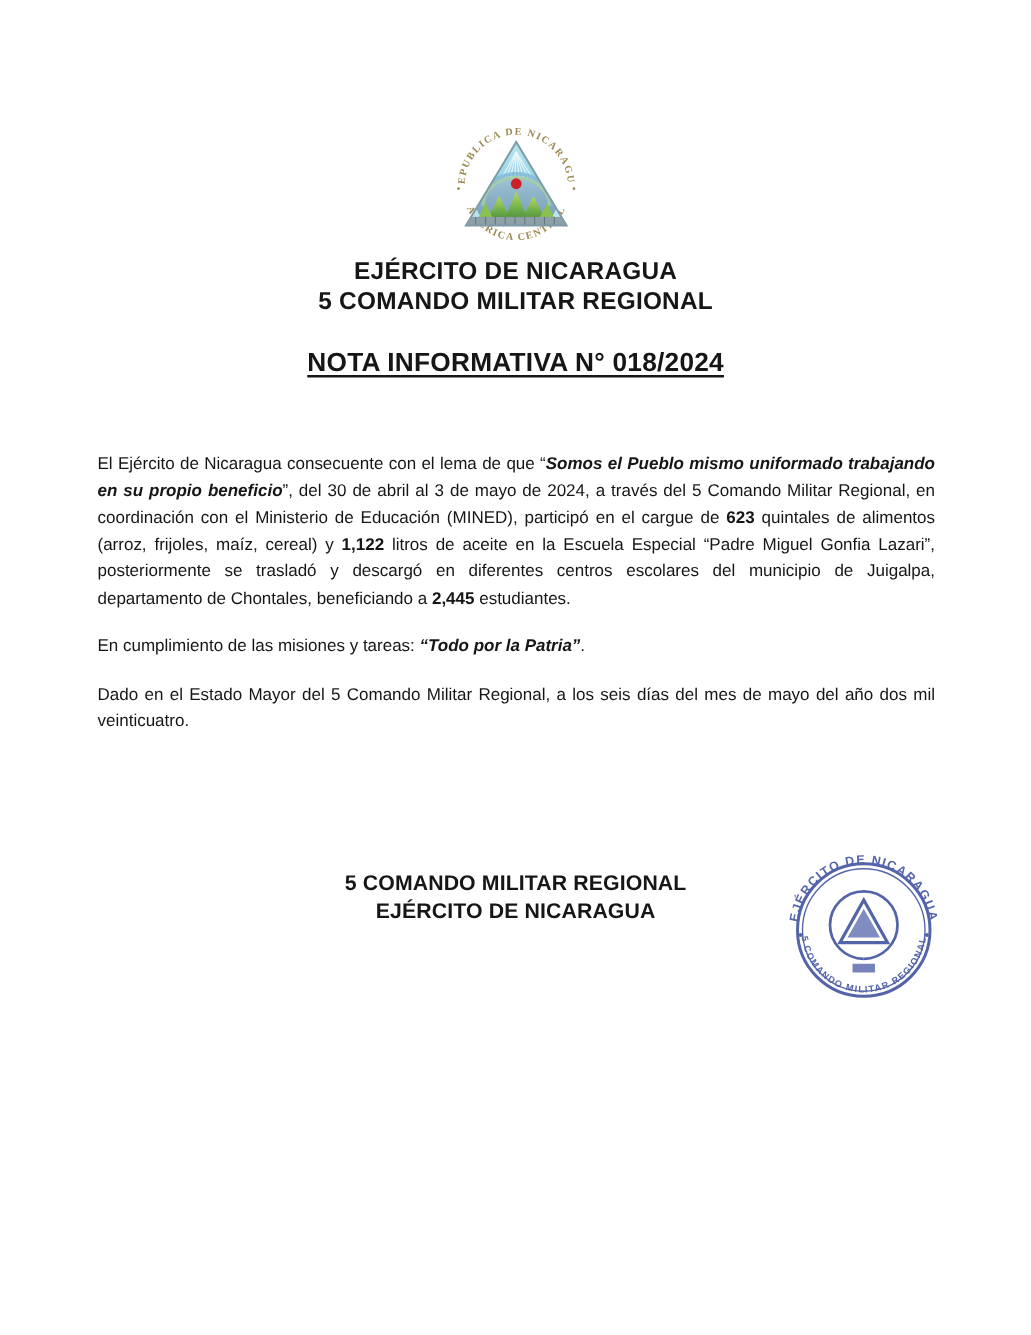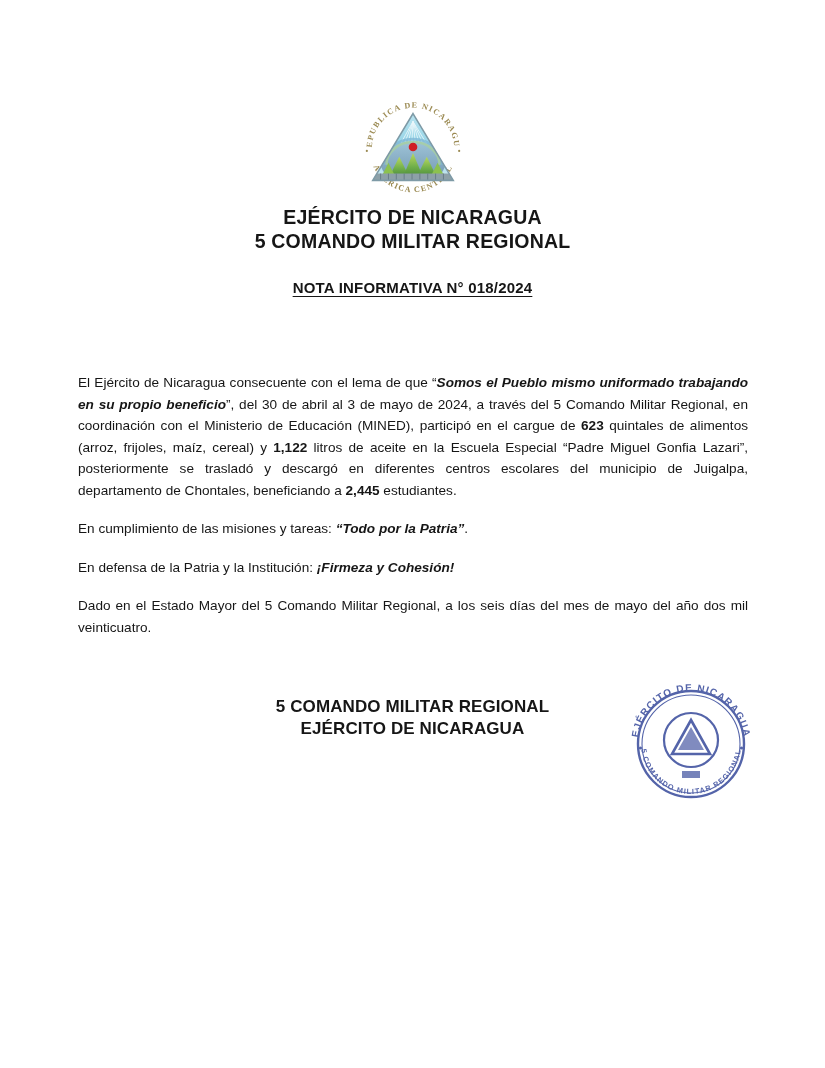--- a/index.html
+++ b/index.html
@@ -54,21 +54,21 @@
     margin: 0;
   }
   .h-org2 {
     font-size: 19.5px;
     font-weight: bold;
     letter-spacing: 0.2px;
     line-height: 24px;
     margin: 0 0 26px 0;
   }
   .h-nota {
-    font-size: 15px;
+    font-size: 21px;
     font-weight: bold;
     text-decoration: underline;
     text-underline-offset: 3px;
     margin: 0 0 28px 0;
     letter-spacing: 0.2px;
   }
   .h-subject {
     font-size: 17px;
     font-weight: bold;
     margin: 0;
@@ -80,21 +80,21 @@
     position: absolute;
     top: 356px;
     left: 78px;
     width: 670px;
     font-size: 13.6px;
     line-height: 21.5px;
     text-align: justify;
     text-justify: inter-word;
   }
   .body-text p {
-    margin: 16px 0 17px 0;
+    margin: 4px 0 17px 0;
   }
   .bi {
     font-weight: bold;
     font-style: italic;
   }
   .b {
     font-weight: bold;
   }
 
   
@@ -215,21 +215,20 @@
     <div class="h-nota">NOTA INFORMATIVA N° 018/2024</div>
   </div>
 
   <div class="body-text">
 
     <p><span>El Ejército de Nicaragua consecuente con el lema de que “</span><span class="bi">Somos el Pueblo mismo uniformado trabajando en su propio beneficio</span><span>”, del 30 de abril al 3 de mayo de 2024, a través del 5 Comando Militar Regional, en coordinación con el Ministerio de Educación (MINED), participó en el cargue de </span><span class="b">623</span><span> quintales de alimentos (arroz, frijoles, maíz, cereal) y </span><span class="b">1,122</span><span> litros de aceite en la Escuela Especial “Padre Miguel Gonfia Lazari”, posteriormente se trasladó y descargó en diferentes centros escolares del municipio de Juigalpa, departamento de Chontales, beneficiando a </span><span class="b">2,445</span><span> estudiantes.</span></p>
 
 
     <p><span>En cumplimiento de las misiones y tareas: </span><span class="bi">“Todo por la Patria”</span><span>.</span></p>
 
-    <p><span>En defensa de la Patria y la Institución: </span><span class="bi">¡Firmeza y Cohesión!</span></p>
 
     <p>Dado en el Estado Mayor del 5 Comando Militar Regional, a los seis días del mes de mayo del año dos mil veinticuatro.</p>
   </div>
 
   <div class="signature">
     <div>5 COMANDO MILITAR REGIONAL</div>
     <div>EJÉRCITO DE NICARAGUA</div>
   </div>
 
   <div class="seal">

